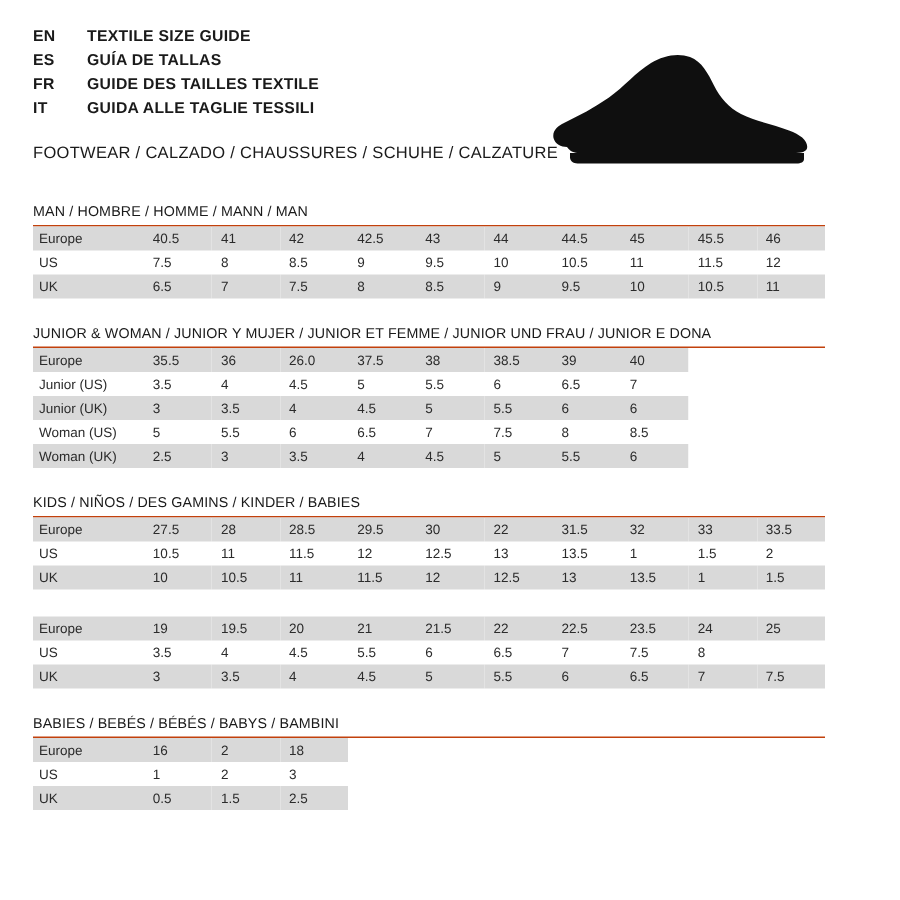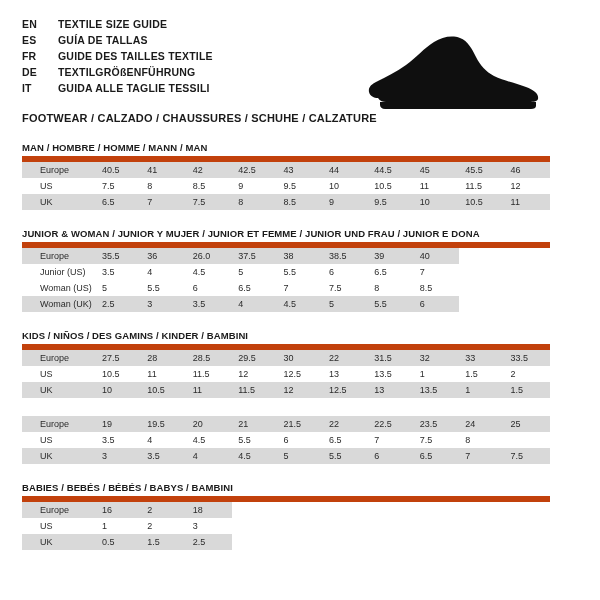--- a/index.html
+++ b/index.html
@@ -44,55 +44,55 @@
   }
   .shoe-art {
     position: absolute;
     right: 6px;
     top: 14px;
     width: 180px;
     height: 80px;
   }
   .section-title {
     font-size: 11px;
-    font-weight: bold;
+    font-weight: normal;
     letter-spacing: 0.2px;
     margin: 14px 0 0 0;
   }
   
   .block {
     margin-top: 18px;
   }
   .block-title {
     font-size: 9.5px;
-    font-weight: bold;
+    font-weight: normal;
     letter-spacing: 0.1px;
     padding-bottom: 3px;
-    border-bottom: 6px solid #c2410c;
+    border-bottom: 1px solid #c2410c;
     margin-bottom: 0;
   }
   table.sizes {
     border-collapse: collapse;
     width: 100%;
     table-layout: fixed;
   }
   table.sizes td {
     font-size: 9px;
     height: 16px;
     padding: 0 0 0 6px;
     color: #2b2b2b;
     text-align: left;
     vertical-align: middle;
     white-space: nowrap;
   }
   table.sizes tr.shaded td {
     background: #d9d9d9;
   }
   table.sizes td.rowlabel {
-    padding-left: 18px;
+    padding-left: 4px;
     margin-left: 48px;
   }
   .babies table.sizes {
     width: 100%;
   }
   .spacer-cell {
     background: #ffffff !important;
   }
 </style>
 </head>
@@ -107,24 +107,20 @@
           <td class="lang-code">EN</td>
           <td>TEXTILE SIZE GUIDE</td>
         </tr>
         <tr>
           <td class="lang-code">ES</td>
           <td>GUÍA DE TALLAS</td>
         </tr>
         <tr>
           <td class="lang-code">FR</td>
           <td>GUIDE DES TAILLES TEXTILE</td>
-        </tr>
-        <tr>
-          <td class="lang-code">DE</td>
-          <td>TEXTILGRÖßENFÜHRUNG</td>
         </tr>
         <tr>
           <td class="lang-code">IT</td>
           <td>GUIDA ALLE TAGLIE TESSILI</td>
         </tr>
       </tbody>
     </table>
 
     <div class="shoe-art">
       <svg viewBox="0 0 180 80" width="180" height="80" aria-hidden="true">
@@ -235,20 +231,33 @@
           <td>4</td>
           <td>4.5</td>
           <td>5</td>
           <td>5.5</td>
           <td>6</td>
           <td>6.5</td>
           <td>7</td>
           <td></td>
           <td></td>
         </tr>
+        <tr class="shaded">
+          <td class="rowlabel">Junior (UK)</td>
+          <td>3</td>
+          <td>3.5</td>
+          <td>4</td>
+          <td>4.5</td>
+          <td>5</td>
+          <td>5.5</td>
+          <td>6</td>
+          <td>6</td>
+          <td class="spacer-cell"></td>
+          <td class="spacer-cell"></td>
+        </tr>
         <tr>
           <td class="rowlabel">Woman (US)</td>
           <td>5</td>
           <td>5.5</td>
           <td>6</td>
           <td>6.5</td>
           <td>7</td>
           <td>7.5</td>
           <td>8</td>
           <td>8.5</td>
@@ -266,21 +275,21 @@
           <td>5.5</td>
           <td>6</td>
           <td class="spacer-cell"></td>
           <td class="spacer-cell"></td>
         </tr>
       </tbody>
     </table>
   </div>
 
   <div class="block">
-    <div class="block-title">KIDS / NIÑOS / DES GAMINS / KINDER / BAMBINI</div>
+    <div class="block-title">KIDS / NIÑOS / DES GAMINS / KINDER / BABIES</div>
     <table class="sizes">
       <colgroup>
         <col style="width:14%">
           <col style="width:8.6%">
           <col style="width:8.6%">
           <col style="width:8.6%">
           <col style="width:8.6%">
         <col style="width:8.6%">
           <col style="width:8.6%">
           <col style="width:8.6%">

